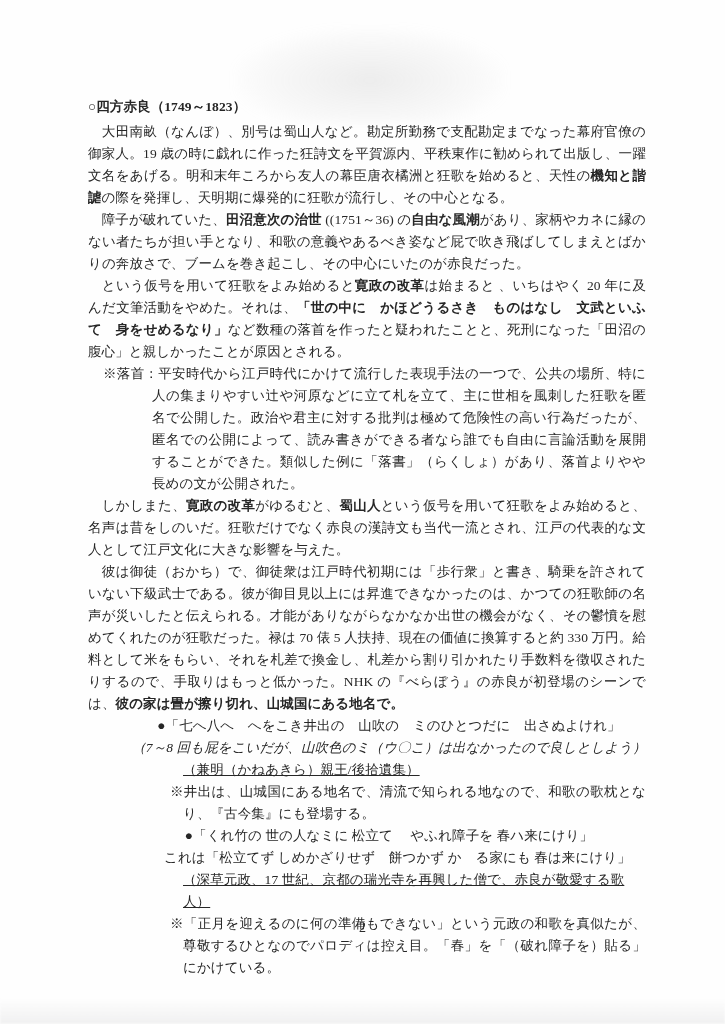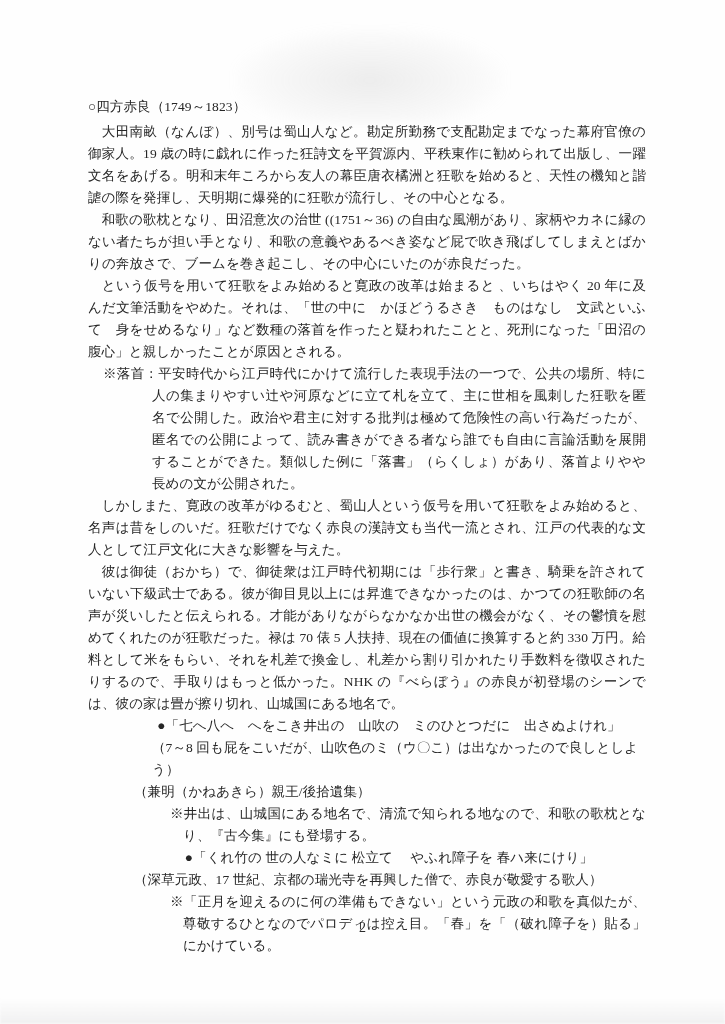--- a/index.html
+++ b/index.html
@@ -43,35 +43,35 @@
     position: absolute;
     left: 88px;
     top: 96px;
     width: 558px;
     font-size: 13.5px;
     line-height: 22px;
     text-align: justify;
     letter-spacing: 0.1px;
   }
   .line { margin: 0; }
-  .bold { font-weight: 400; }
+  .bold { font-weight: 700; }
   .b-title {
     font-weight: 700;
     margin-bottom: 3px;
     text-align: left;
   }
   .b-para { text-indent: 0; }
   .b-note {
     margin-left: 64px;
     text-indent: -49px;
   }
   .b-bullet { margin-left: 44px; text-align: center; }
-  .b-sub1  { margin-left: 64px; text-align: left; }
+  .b-sub1  { text-align: right; font-style: italic; }
   .b-sub2  { margin-left: 76px; text-align: left; }
-  .b-sub3  { margin-left: 46px; text-align: left; }
+  .b-sub3  { margin-left: 95px; text-align: left; text-decoration: underline; }
   .b-subnote {
     margin-left: 95px;
     text-indent: -13px;
   }
   .page-number {
     position: absolute;
     left: 0;
     top: 920px;
     width: 725px;
     text-align: center;
@@ -81,28 +81,29 @@
   }
 </style>
 </head>
 <body>
 
 <div class="page">
   <div class="bleed-smudge"></div>
   <div class="content">
       <div class="line b-title"><span class="bold">○四方赤良（1749～1823）</span></div>
       <div class="line b-para"><span>　大田南畝（なんぼ）、別号は蜀山人など。勘定所勤務で支配勘定までなった幕府官僚の御家人。19 歳の時に戯れに作った狂詩文を平賀源内、平秩東作に勧められて出版し、一躍文名をあげる。明和末年ころから友人の幕臣唐衣橘洲と狂歌を始めると、天性の</span><span class="bold">機知と諧謔</span><span>の際を発揮し、天明期に爆発的に狂歌が流行し、その中心となる。</span></div>
-      <div class="line b-para"><span>　和歌の歌枕となり、</span><span class="bold">田沼意次の治世</span><span> ((1751～36) の</span><span class="bold">自由な風潮</span><span>があり、家柄やカネに縁のない者たちが担い手となり、和歌の意義やあるべき姿など屁で吹き飛ばしてしまえとばかりの奔放さで、ブームを巻き起こし、その中心にいたのが赤良だった。</span></div>
+      <div class="line b-para"><span>　障子が破れていた、</span><span class="bold">田沼意次の治世</span><span> ((1751～36) の</span><span class="bold">自由な風潮</span><span>があり、家柄やカネに縁のない者たちが担い手となり、和歌の意義やあるべき姿など屁で吹き飛ばしてしまえとばかりの奔放さで、ブームを巻き起こし、その中心にいたのが赤良だった。</span></div>
       <div class="line b-para"><span>　という仮号を用いて狂歌をよみ始めると</span><span class="bold">寛政の改革</span><span>は始まると 、いちはやく 20 年に及んだ文筆活動をやめた。それは、</span><span class="bold">「世の中に　かほどうるさき　ものはなし　文武といふて　身をせめるなり」</span><span>など数種の落首を作ったと疑われたことと、死刑になった「田沼の腹心」と親しかったことが原因とされる。</span></div>
       <div class="line b-note"><span>※落首：平安時代から江戸時代にかけて流行した表現手法の一つで、公共の場所、特に人の集まりやすい辻や河原などに立て札を立て、主に世相を風刺した狂歌を匿名で公開した。政治や君主に対する批判は極めて危険性の高い行為だったが、匿名での公開によって、読み書きができる者なら誰でも自由に言論活動を展開することができた。類似した例に「落書」（らくしょ）があり、落首よりやや長めの文が公開された。</span></div>
       <div class="line b-para"><span>　しかしまた、</span><span class="bold">寛政の改革</span><span>がゆるむと、</span><span class="bold">蜀山人</span><span>という仮号を用いて狂歌をよみ始めると、名声は昔をしのいだ。狂歌だけでなく赤良の漢詩文も当代一流とされ、江戸の代表的な文人として江戸文化に大きな影響を与えた。</span></div>
       <div class="line b-para"><span>　彼は御徒（おかち）で、御徒衆は江戸時代初期には「歩行衆」と書き、騎乗を許されていない下級武士である。彼が御目見以上には昇進できなかったのは、かつての狂歌師の名声が災いしたと伝えられる。才能がありながらなかなか出世の機会がなく、その鬱憤を慰めてくれたのが狂歌だった。禄は 70 俵 5 人扶持、現在の価値に換算すると約 330 万円。給料として米をもらい、それを札差で換金し、札差から割り引かれたり手数料を徴収されたりするので、手取りはもっと低かった。NHK の『べらぼう』の赤良が初登場のシーンでは、</span><span class="bold">彼の家は畳が擦り切れ、山城国にある地名で。</span></div>
       <div class="line b-bullet"><span>●「七へ八へ　へをこき井出の　山吹の　ミのひとつだに　出さぬよけれ」</span></div>
       <div class="line b-sub1"><span>（7～8 回も屁をこいだが、山吹色のミ（ウ〇こ）は出なかったので良しとしよう）</span></div>
       <div class="line b-sub3"><span>（兼明（かねあきら）親王/後拾遺集）</span></div>
       <div class="line b-subnote"><span>※井出は、山城国にある地名で、清流で知られる地なので、和歌の歌枕となり、『古今集』にも登場する。</span></div>
       <div class="line b-bullet"><span>●「くれ竹の 世の人なミに 松立てゝ やふれ障子を 春ハ来にけり」</span></div>
+      <div class="line b-sub2"><span>これは「松立てず しめかざりせず　餅つかず かゝる家にも 春は来にけり」</span></div>
       <div class="line b-sub3"><span>（深草元政、17 世紀、京都の瑞光寺を再興した僧で、赤良が敬愛する歌人）</span></div>
       <div class="line b-subnote"><span>※「正月を迎えるのに何の準備もできない」という元政の和歌を真似たが、尊敬するひとなのでパロディは控え目。「春」を「（破れ障子を）貼る」にかけている。</span></div>
     </div>
   <div class="page-number">2</div>
   <div class="scan-noise"></div>
 </div>
 
 </body></html>

